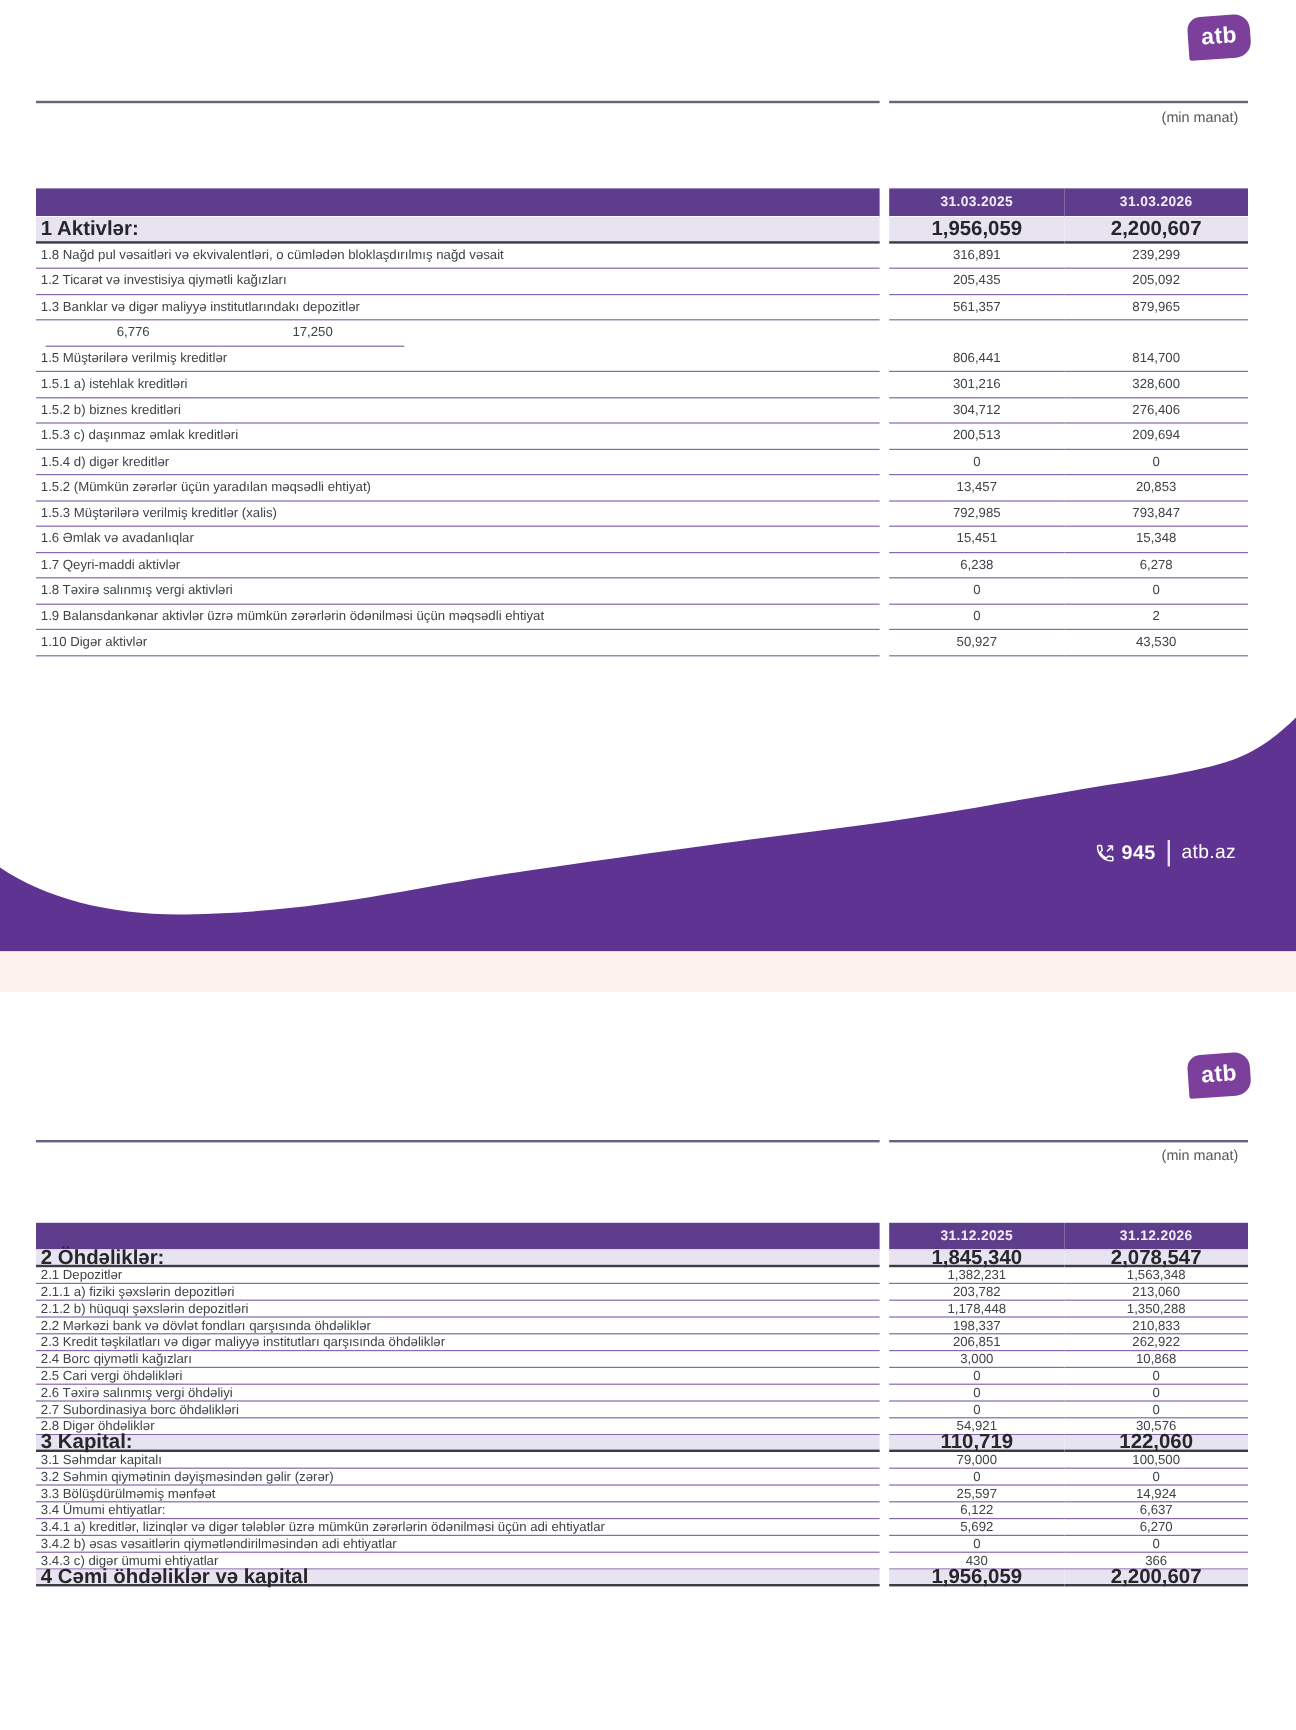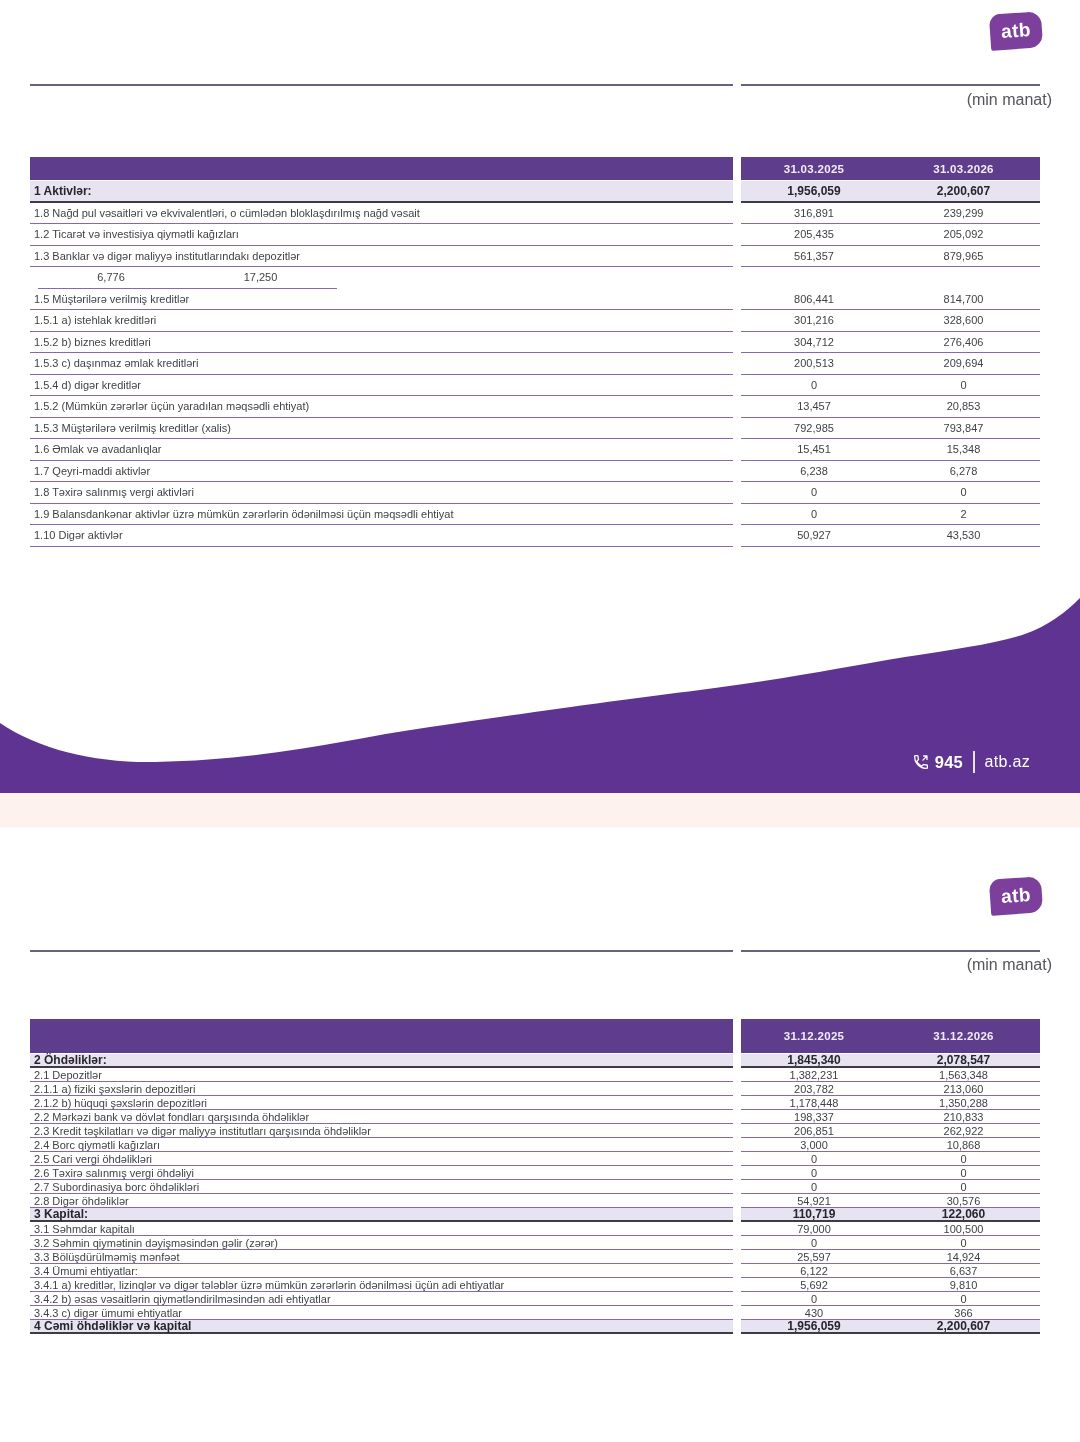--- a/index.html
+++ b/index.html
@@ -36,53 +36,53 @@
   .logo1{top:13px;}
   .logo2{top:51px;}
 
   .rule{position:absolute;left:30px;width:1010px;height:2px;display:flex;}
   .rule .seg1{width:703px;background:var(--rule);}
   .rule .rgap{width:8px;}
   .rule .seg2{width:299px;background:var(--rule);}
   .rule1{top:84px;}
   .rule2{top:123px;}
 
-  .unit{position:absolute;right:28px;font-size:16px;color:#55555c;}
+  .unit{position:absolute;right:48px;font-size:12px;color:#55555c;}
   .unit1{top:91px;}
   .unit2{top:129px;}
 
   .table{position:absolute;left:30px;width:1010px;margin-top:44px;}
   .t1{top:113px;}
   .t2{top:148px;}
   .row{display:flex;}
   .t1 .row{height:21.5px;}
   .t2 .row{height:14px;}
   .t1 .header-row{height:24px;}
-  .t2 .header-row{height:35px;}
+  .t2 .header-row{height:23px;}
   .cell{box-sizing:border-box;border-bottom:1.5px solid var(--divider);
         display:flex;align-items:center;font-size:11px;}
   .cell.label{width:703px;padding-left:4px;}
   .gapcol{width:8px;}
   .cell.num{justify-content:center;}
   .c1{width:146px;}
   .c2{width:153px;}
   .header-row .cell{
     background:var(--header-purple);border-bottom:1.5px solid #fff;
     color:#f3edf8;font-weight:bold;font-size:11.5px;letter-spacing:.3px;
   }
   .row.highlight .cell{
     background:var(--row-highlight);
-    font-weight:bold;font-size:12px;color:var(--text-bold);
+    font-weight:bold;font-size:17px;color:var(--text-bold);
     border-bottom:2px solid var(--dark-border);
     text-align:right;
   }
 
   .wave{position:absolute;left:0;top:578px;width:1080px;height:215px;}
 
-  .contact{position:absolute;top:751px;right:50px;display:flex;align-items:center;color:#fff;}
+  .contact{position:absolute;top:700px;right:50px;display:flex;align-items:center;color:#fff;}
   .contact .phone-num{font-size:16.5px;font-weight:bold;margin-left:5px;letter-spacing:.3px;}
   .contact .vdiv{width:1.5px;height:22px;background:rgba(255,255,255,.85);margin:0 10px;}
   .contact .site{font-size:16px;letter-spacing:.3px;}
 </style>
 </head>
 <body>
 
 <div class="page page1">
   <div class="logo logo1">
     <span>atb</span>
@@ -341,21 +341,21 @@
         <div class="row">
           <div class="cell label">3.4 Ümumi ehtiyatlar:</div>
           <div class="gapcol"></div>
           <div class="cell num c1">6,122</div>
           <div class="cell num c2">6,637</div>
         </div>
         <div class="row">
           <div class="cell label">3.4.1 a) kreditlər, lizinqlər və digər tələblər üzrə mümkün zərərlərin ödənilməsi üçün adi ehtiyatlar</div>
           <div class="gapcol"></div>
           <div class="cell num c1">5,692</div>
-          <div class="cell num c2">9,810</div>
+          <div class="cell num c2">6,270</div>
         </div>
         <div class="row">
           <div class="cell label">3.4.2 b) əsas vəsaitlərin qiymətləndirilməsindən adi ehtiyatlar</div>
           <div class="gapcol"></div>
           <div class="cell num c1">0</div>
           <div class="cell num c2">0</div>
         </div>
         <div class="row">
           <div class="cell label">3.4.3 c) digər ümumi ehtiyatlar</div>
           <div class="gapcol"></div>

